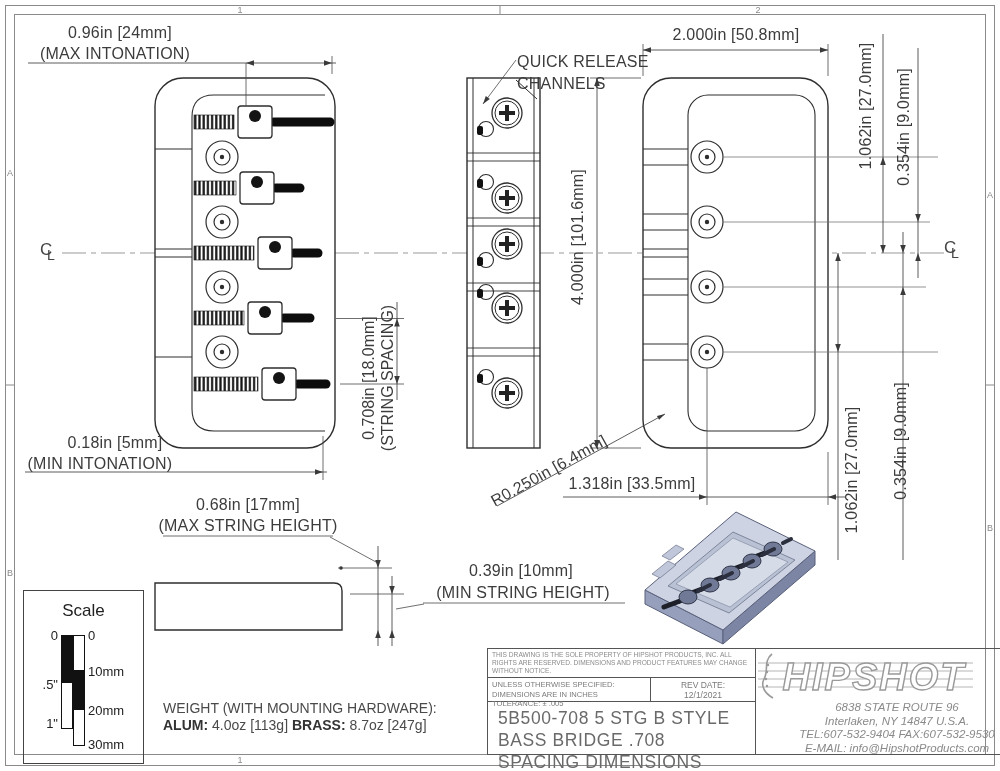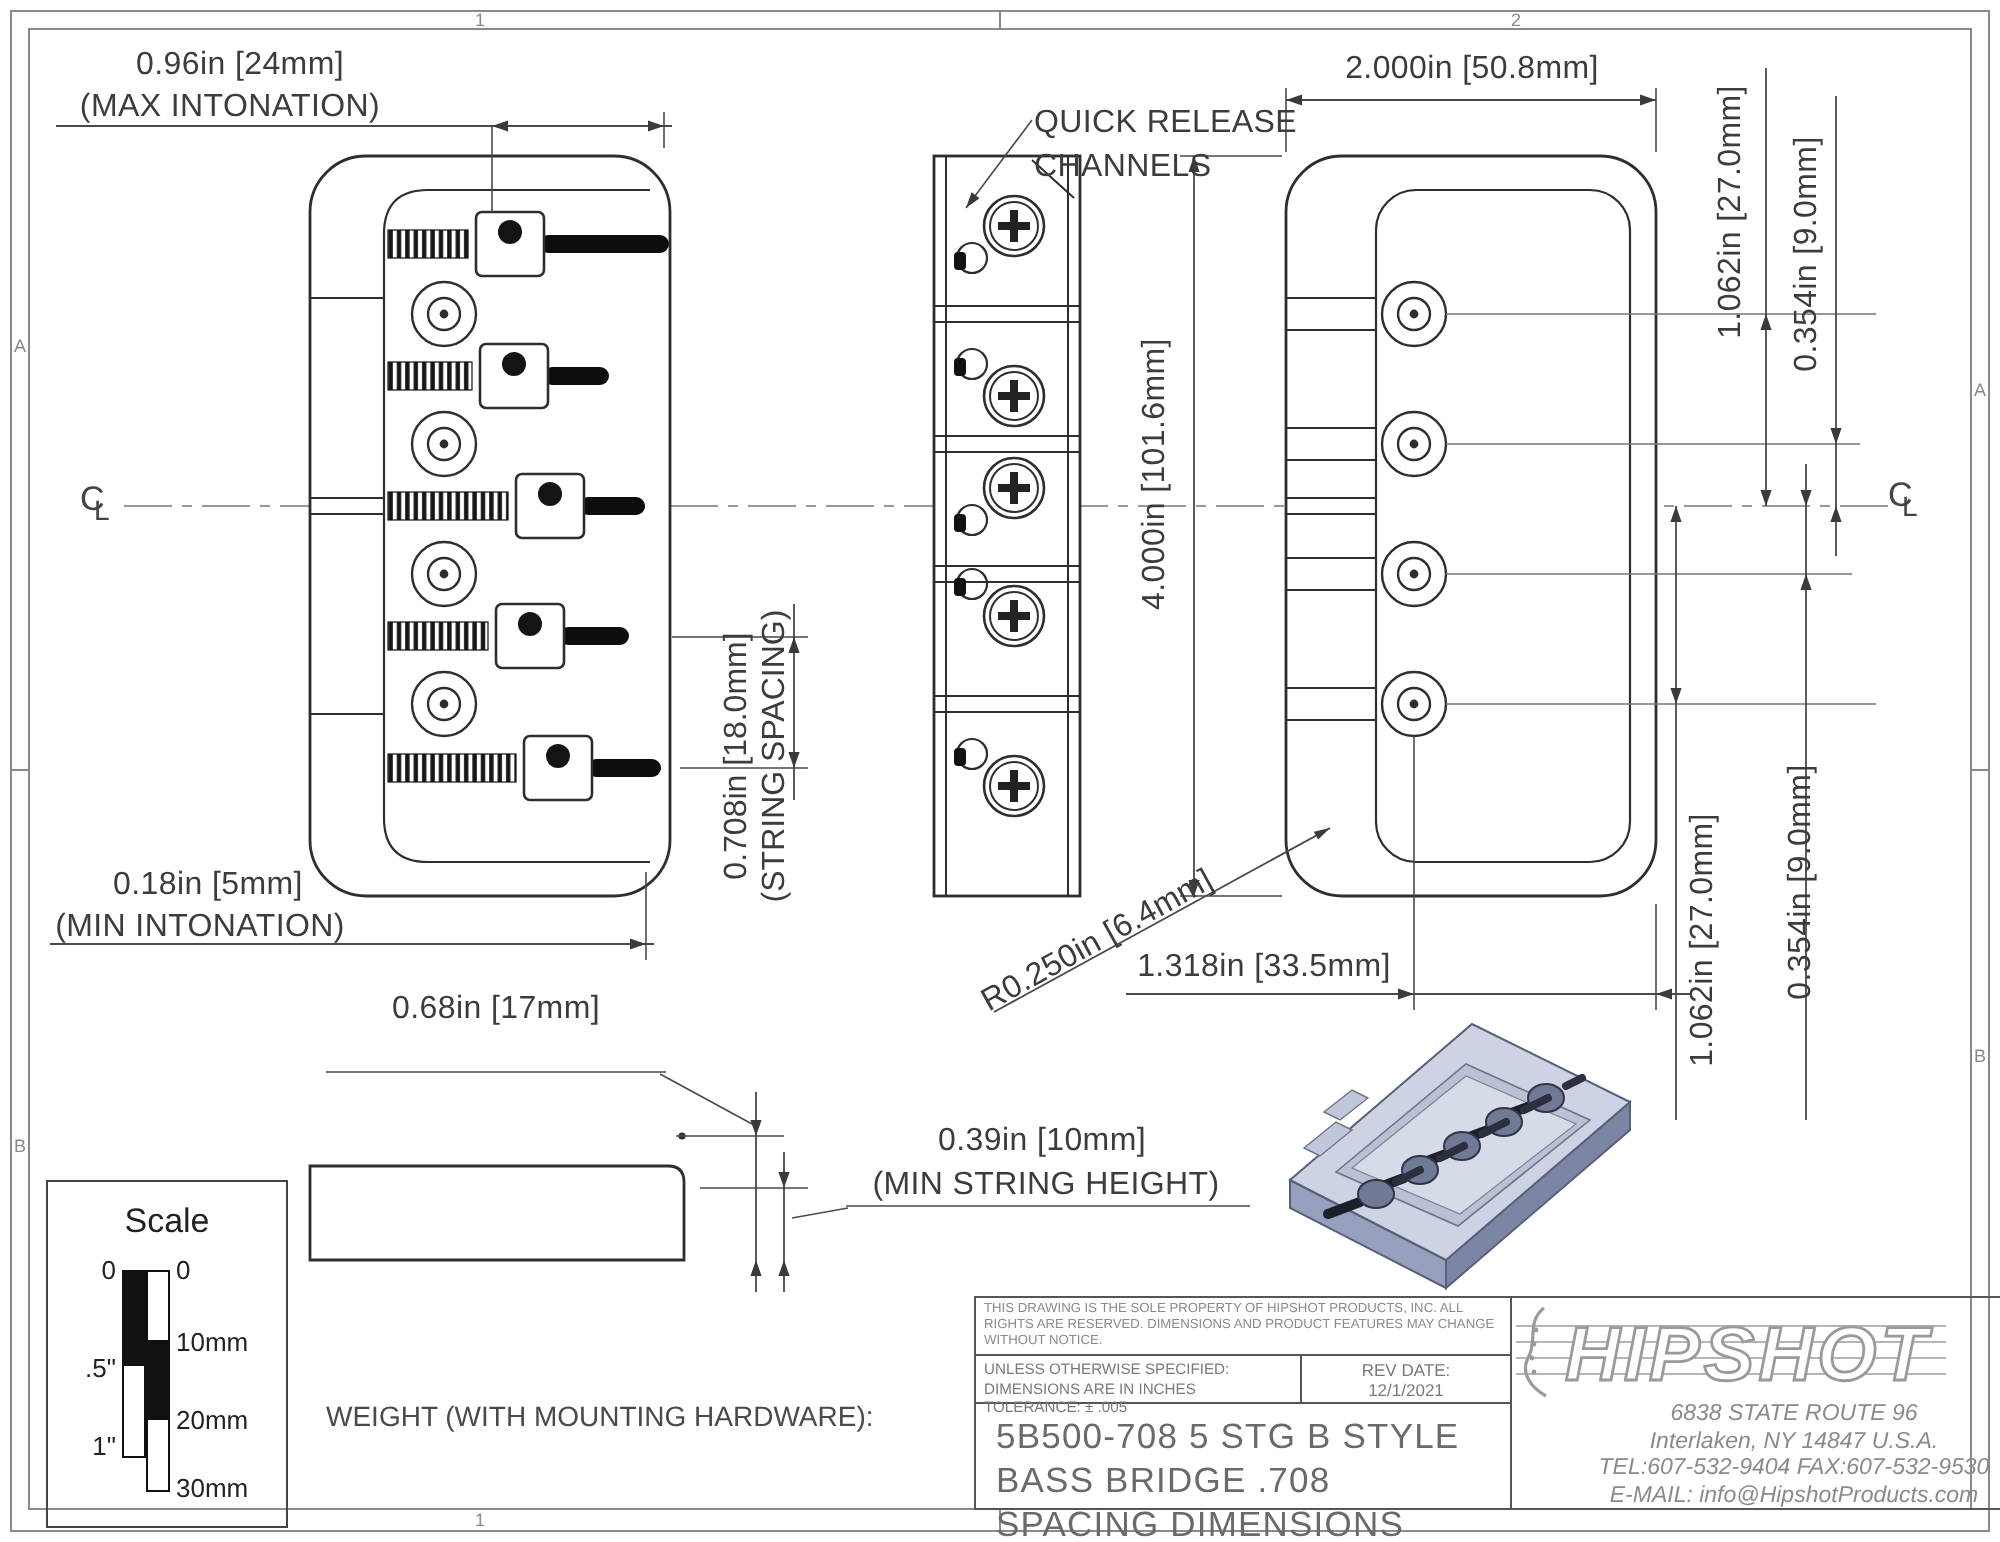--- a/index.html
+++ b/index.html
@@ -283,37 +283,38 @@
   <span class="c">C</span>
       <span class="l">L</span>
 </div>
 <div class="cl" style="left:944px;top:238px">
   <span class="c">C</span>
       <span class="l">L</span>
 </div>
 
 <div class="lbl" style="left:120px;top:33px">0.96in [24mm]</div>
 <div class="lbl" style="left:115px;top:54px">(MAX INTONATION)</div>
-<div class="lbl" style="left:104px;top:443px">0.18in [5mm]</div>
+<div class="lbl" style="left:115px;top:443px">0.18in [5mm]</div>
 <div class="lbl" style="left:100px;top:464px">(MIN INTONATION)</div>
 <div class="lbl left" style="left:517px;top:14px">QUICK RELEASE</div>
 <div class="lbl left" style="left:517px;top:36px">CHANNELS</div>
 <div class="lbl" style="left:736px;top:35px">2.000in [50.8mm]</div>
 <div class="lbl rot" style="left:578px;top:237px">4.000in [101.6mm]</div>
 <div class="lbl rot" style="left:866px;top:106px">1.062in [27.0mm]</div>
 <div class="lbl rot" style="left:904px;top:127px">0.354in [9.0mm]</div>
 <div class="lbl rot" style="left:852px;top:470px">1.062in [27.0mm]</div>
 <div class="lbl rot" style="left:901px;top:441px">0.354in [9.0mm]</div>
 <div class="rotblock" style="left:378px;top:378px">
   <div>0.708in [18.0mm]</div>
   <div>(STRING SPACING)</div>
 </div>
 <div class="lbl" style="left:549px;top:471px;transform:translate(-50%,-50%) rotate(-29deg)">R0.250in [6.4mm]</div>
 <div class="lbl" style="left:632px;top:484px">1.318in [33.5mm]</div>
 <div class="lbl" style="left:248px;top:505px">0.68in [17mm]</div>
+<div class="lbl" style="left:248px;top:526px">(MAX STRING HEIGHT)</div>
 <div class="lbl" style="left:521px;top:571px">0.39in [10mm]</div>
 <div class="lbl" style="left:523px;top:593px">(MIN STRING HEIGHT)</div>
 
 <div class="scalebox">
   <div class="t">Scale</div>
   <div class="sb" style="left:37px;top:44px;width:12px;height:47px;background:#111"></div>
   <div class="sb" style="left:37px;top:91px;width:12px;height:47px;border:1px solid #111"></div>
   <div class="sb" style="left:49px;top:44px;width:12px;height:36px;border:1px solid #111"></div>
   <div class="sb" style="left:49px;top:80px;width:12px;height:38px;background:#111"></div>
   <div class="sb" style="left:49px;top:118px;width:12px;height:37px;border:1px solid #111"></div>
@@ -321,20 +322,26 @@
   <div class="slbl" style="left:34px;top:93px;transform:translate(-100%,-50%)">.5"</div>
   <div class="slbl" style="left:34px;top:132px;transform:translate(-100%,-50%)">1"</div>
   <div class="slbl" style="left:64px;top:44px;transform:translateY(-50%)">0</div>
   <div class="slbl" style="left:64px;top:80px;transform:translateY(-50%)">10mm</div>
   <div class="slbl" style="left:64px;top:119px;transform:translateY(-50%)">20mm</div>
   <div class="slbl" style="left:64px;top:153px;transform:translateY(-50%)">30mm</div>
 </div>
 
 <div class="weight">
   <div>WEIGHT (WITH MOUNTING HARDWARE):</div>
+  <div>
+    <b>ALUM:</b>
+    <span>4.0oz [113g]</span>
+    <b>BRASS:</b>
+    <span>8.7oz [247g]</span>
+  </div>
 </div>
 
 <div class="tb">
   <div class="lcol">
     <div class="legal">THIS DRAWING IS THE SOLE PROPERTY OF HIPSHOT PRODUCTS, INC. ALL RIGHTS ARE RESERVED. DIMENSIONS AND PRODUCT FEATURES MAY CHANGE WITHOUT NOTICE.</div>
     <div class="row2">
       <div class="spec">UNLESS OTHERWISE SPECIFIED: DIMENSIONS ARE IN INCHES TOLERANCE:  ± .005</div>
       <div class="rev">
         <div>REV DATE:</div>
         <div>12/1/2021</div>

